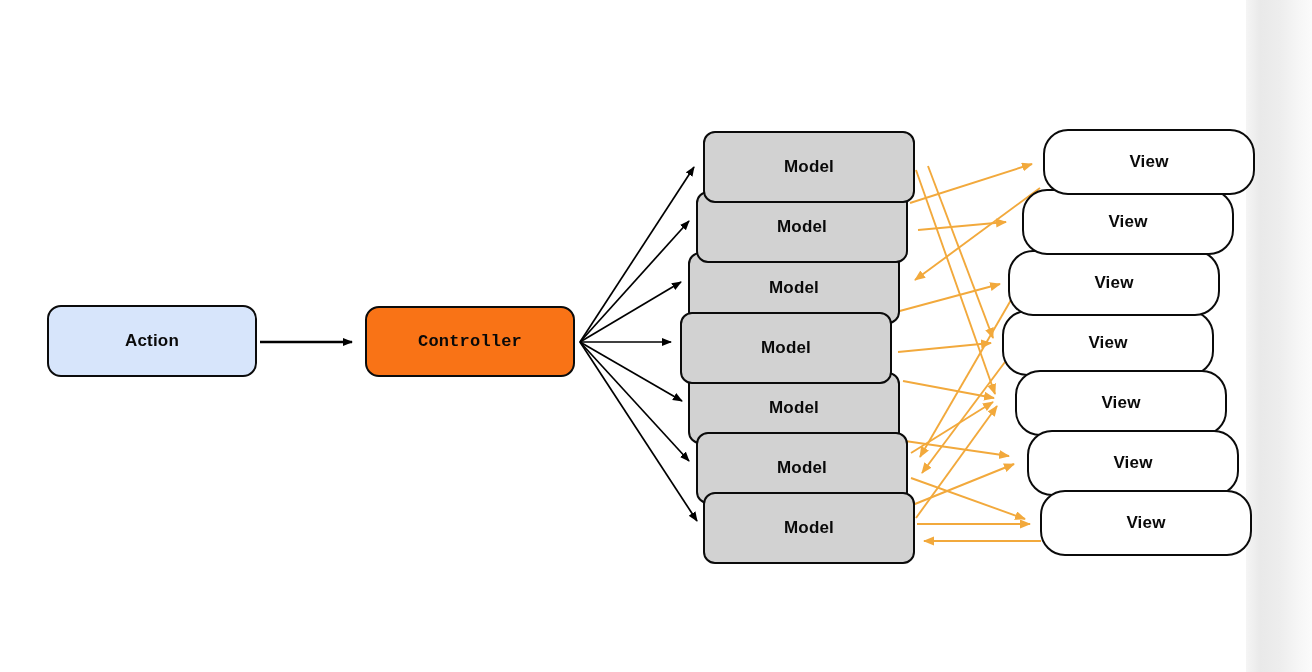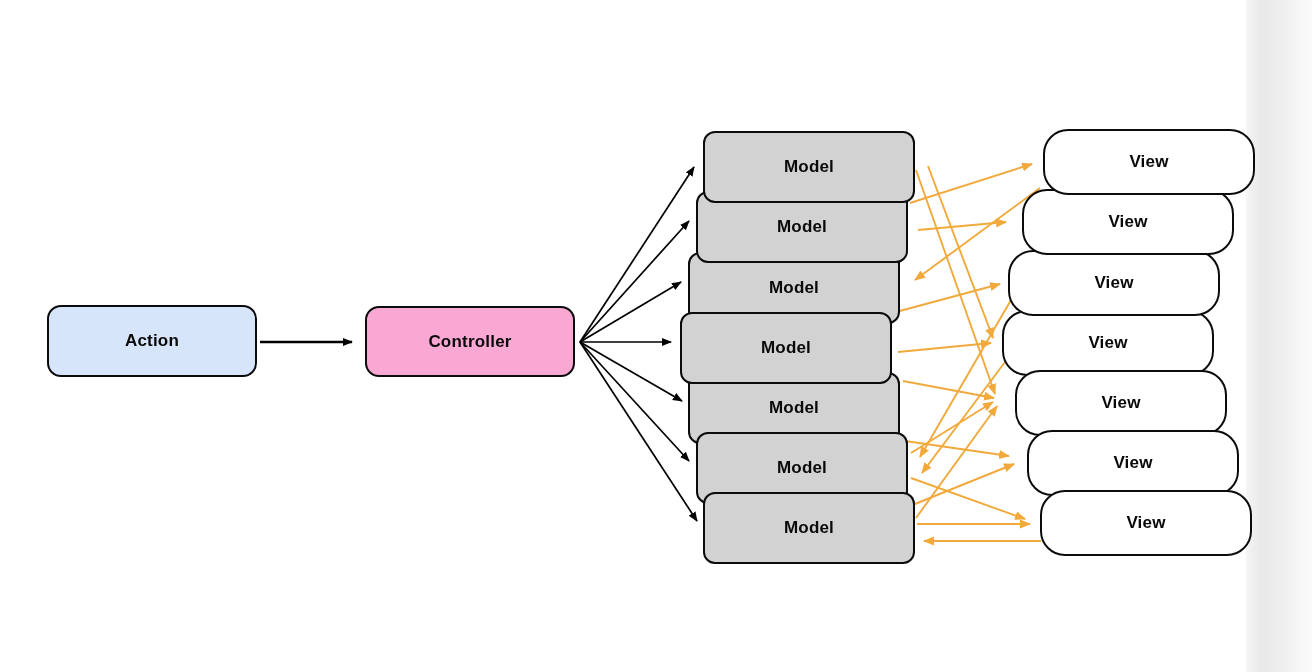--- a/index.html
+++ b/index.html
@@ -86,21 +86,21 @@
         <line x1="911" y1="478" x2="1025" y2="519" stroke="#F2A93C" stroke-width="1.9" marker-end="url(#arrowhead-orange)"></line>
         <line x1="917" y1="524" x2="1030" y2="524" stroke="#F2A93C" stroke-width="1.9" marker-end="url(#arrowhead-orange)"></line>
         <line x1="1041" y1="541" x2="924" y2="541" stroke="#F2A93C" stroke-width="1.9" marker-end="url(#arrowhead-orange)"></line>
       </g>
   </svg>
 
   <div class="node action" style="background: rgb(215, 229, 251);">
     <span class="lbl">Action</span>
   </div>
 
-  <div class="node controller" style="background: #f9a8d4;">
+  <div class="node controller" style="background: #f97316; font-family: Liberation Mono, monospace;">
     <span class="lbl">Controller</span>
   </div>
 
   <div class="node model m1" style="background: rgb(210, 210, 210);">
     <span class="lbl">Model</span>
   </div>
   <div class="node model m2" style="background: rgb(210, 210, 210);">
     <span class="lbl">Model</span>
   </div>
   <div class="node model m3" style="background: rgb(210, 210, 210);">

